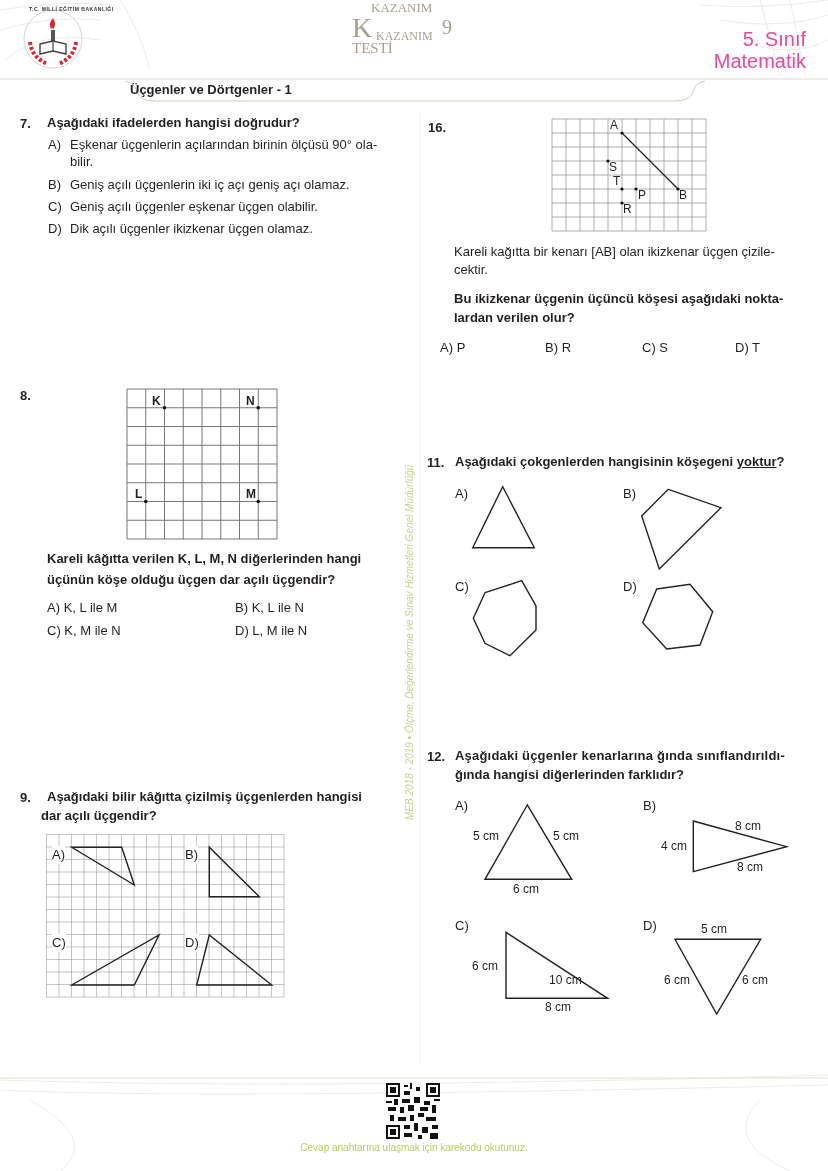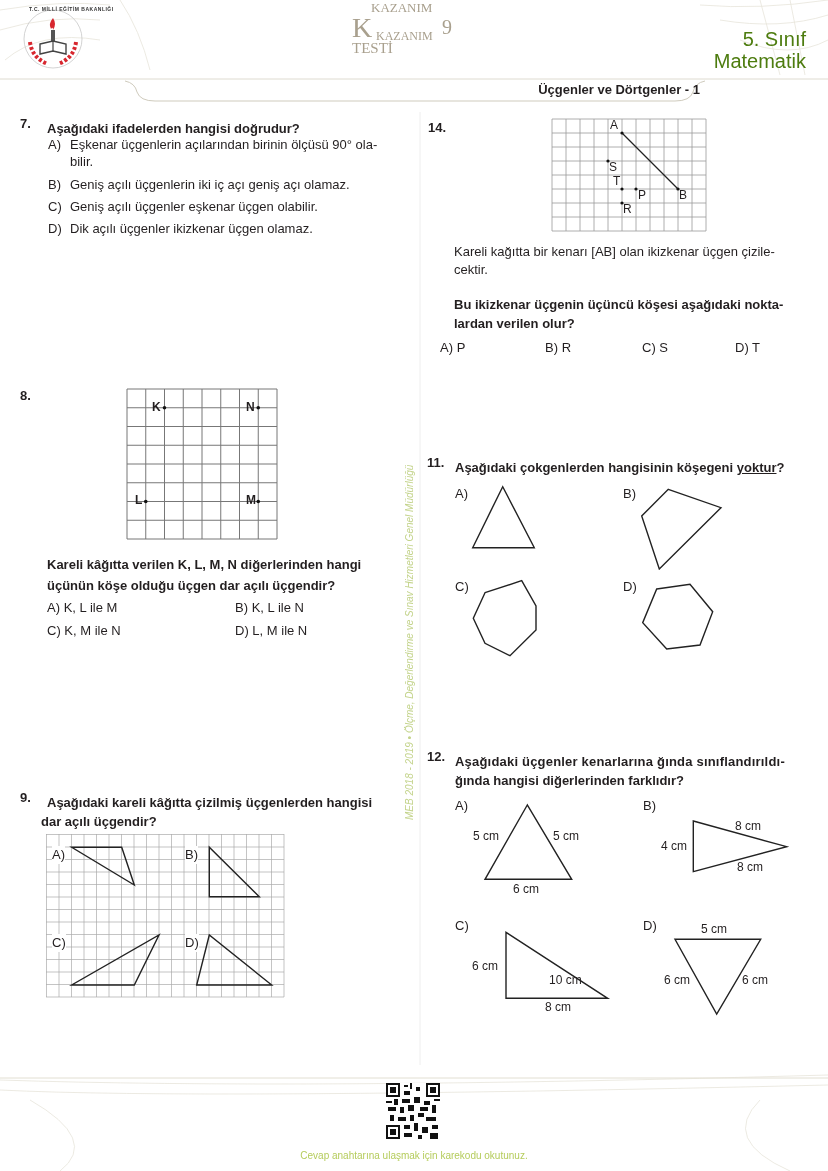--- a/index.html
+++ b/index.html
@@ -2,31 +2,31 @@
 <html><head>
 <meta charset="utf-8">
 <style>
   html, body { margin:0; padding:0; }
   body { width:828px; height:1171px; position:relative; background:#ffffff; overflow:hidden;
          font-family:"Liberation Sans", sans-serif; color:#231f20; }
   .abs { position:absolute; }
   .deco { position:absolute; left:0; top:0; pointer-events:none; }
   .qnum { position:absolute; font-weight:bold; font-size:13px; }
   .stem { position:absolute; font-size:13px; line-height:20px; }
-  .bold { font-weight:bold;margin-top:6px; }
+  .bold { font-weight:bold; }
   .opt { position:absolute; font-size:13px; line-height:18px; }
   .opt .lt { display:inline-block; width:22px; }
   .lbl { position:absolute; font-size:12px; }
   .title-k { position:absolute; font-family:"Liberation Serif", serif; color:#a9a08e; }
-  .sinif { position:absolute; right:22px; font-size:20px; color:#4d7c0f; text-align:left; }
-  .banner { position:absolute; left:130px; top:80px; width:570px; height:20px; text-align:right;
+  .sinif { position:absolute; right:22px; font-size:20px; color:#ec4899; text-align:left; }
+  .banner { position:absolute; left:130px; top:80px; width:570px; height:20px; text-align:left;
             font-weight:bold; font-size:13px; line-height:20px; }
   .vert { position:absolute; left:404px; top:820px; transform-origin:0 0; transform:rotate(-90deg);
           font-size:10px; font-style:italic; color:#c3d38a; white-space:nowrap; }
-  .footer { position:absolute; left:0; width:828px; top:1142px; text-align:center; font-size:10px; color:#b5cc5c;margin-top:8px; }
+  .footer { position:absolute; left:0; width:828px; top:1142px; text-align:center; font-size:10px; color:#b5cc5c; }
   .u { text-decoration:underline; }
 </style>
 </head>
 <body>
 
 <svg class="deco" width="828" height="1171">
 
   <g stroke="#e7e4da" stroke-width="0.8" fill="none">
     <path d="M0 10 Q60 0 110 5 M0 30 Q50 15 100 20 M5 60 Q40 30 100 40 M120 0 Q140 30 150 70"></path>
     <path d="M700 5 Q760 10 828 0 M720 20 Q780 30 828 15 M740 40 Q790 60 828 40 M760 0 L780 75 M790 0 L805 75"></path>
@@ -79,21 +79,21 @@
   </div>
   <div class="opt" style="left:48px;top:198px">
     <span class="lt">C)</span><span>Geniş açılı üçgenler eşkenar üçgen olabilir.</span>
   </div>
   <div class="opt" style="left:48px;top:220px">
     <span class="lt">D)</span><span>Dik açılı üçgenler ikizkenar üçgen olamaz.</span>
   </div>
 </div>
 
 <div>
-  <div class="qnum" style="left:428px;top:120px">14.</div>
+  <div class="qnum" style="left:428px;top:120px">16.</div>
   <svg class="abs" style="left:550px;top:116px" width="160" height="118">
     <g stroke="#9a9a9a" stroke-width="0.8">
       <line x1="2" y1="3" x2="2" y2="115"></line>
         <line x1="16" y1="3" x2="16" y2="115"></line>
         <line x1="30" y1="3" x2="30" y2="115"></line>
       <line x1="44" y1="3" x2="44" y2="115"></line>
         <line x1="58" y1="3" x2="58" y2="115"></line>
         <line x1="72" y1="3" x2="72" y2="115"></line>
       <line x1="86" y1="3" x2="86" y2="115"></line>
         <line x1="100" y1="3" x2="100" y2="115"></line>
@@ -193,21 +193,21 @@
       <polygon points="502.7,486.7 472.7,547.7 534.3,547.7"></polygon>
       <polygon points="668.3,489.3 721,507.7 659.3,569 641.7,516"></polygon>
       <polygon points="485,592.7 521.7,580.7 536,606 536,630 510,655.7 485,643.3 473.3,618.3"></polygon>
       <polygon points="656.7,589 690,584.3 712.7,611.7 700,645 666.7,649 642.7,622.7"></polygon>
     </g>
   </svg>
 </div>
 
 <div>
   <div class="qnum" style="left:20px;top:790px">9.</div>
-  <div class="stem bold" style="left:47px;top:787px">Aşağıdaki kareli kâğıtta çizilmiş üçgenlerden hangisi</div>
+  <div class="stem bold" style="left:47px;top:787px">Aşağıdaki bilir kâğıtta çizilmiş üçgenlerden hangisi</div>
   <div class="stem bold" style="left:41px;top:806px">dar açılı üçgendir?</div>
   <svg class="abs" style="left:46px;top:834px" width="240" height="164">
     <g stroke="#aaaaaa" stroke-width="0.7">
       <line x1="0.5" y1="0" x2="0.5" y2="163"></line>
         <line x1="13" y1="0" x2="13" y2="163"></line>
         <line x1="25.5" y1="0" x2="25.5" y2="163"></line>
       <line x1="38" y1="0" x2="38" y2="163"></line>
         <line x1="50.5" y1="0" x2="50.5" y2="163"></line>
         <line x1="63" y1="0" x2="63" y2="163"></line>
       <line x1="75.5" y1="0" x2="75.5" y2="163"></line>

